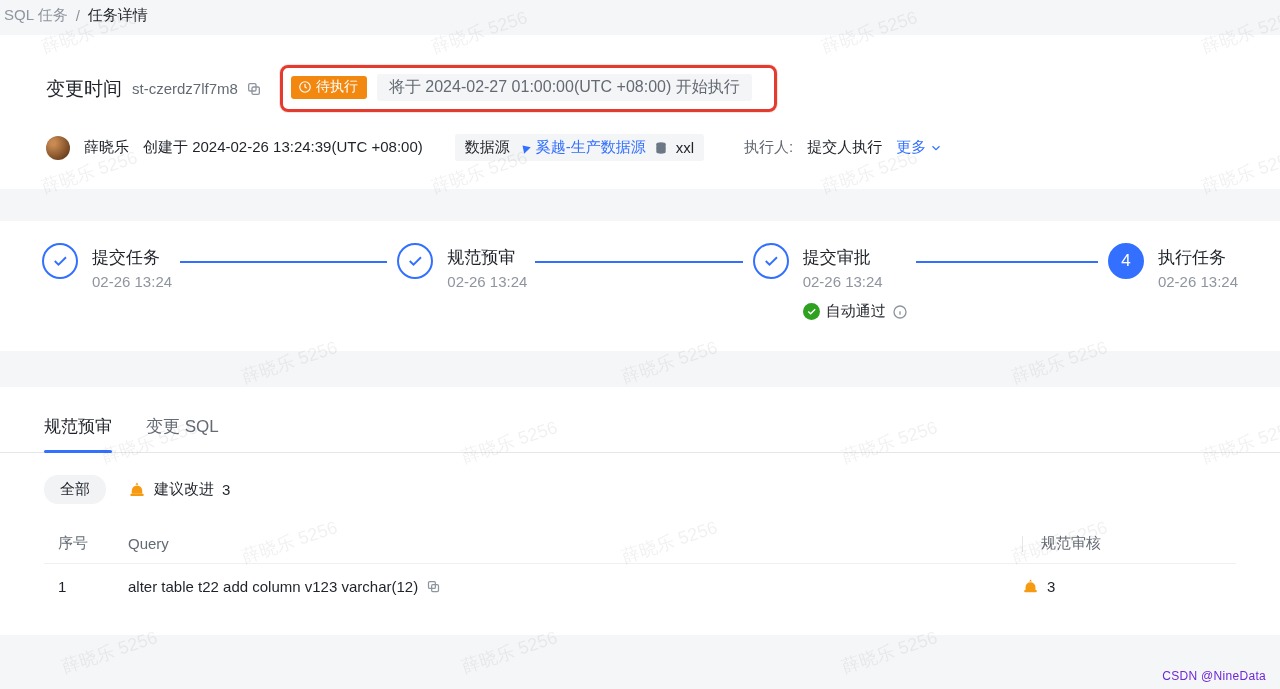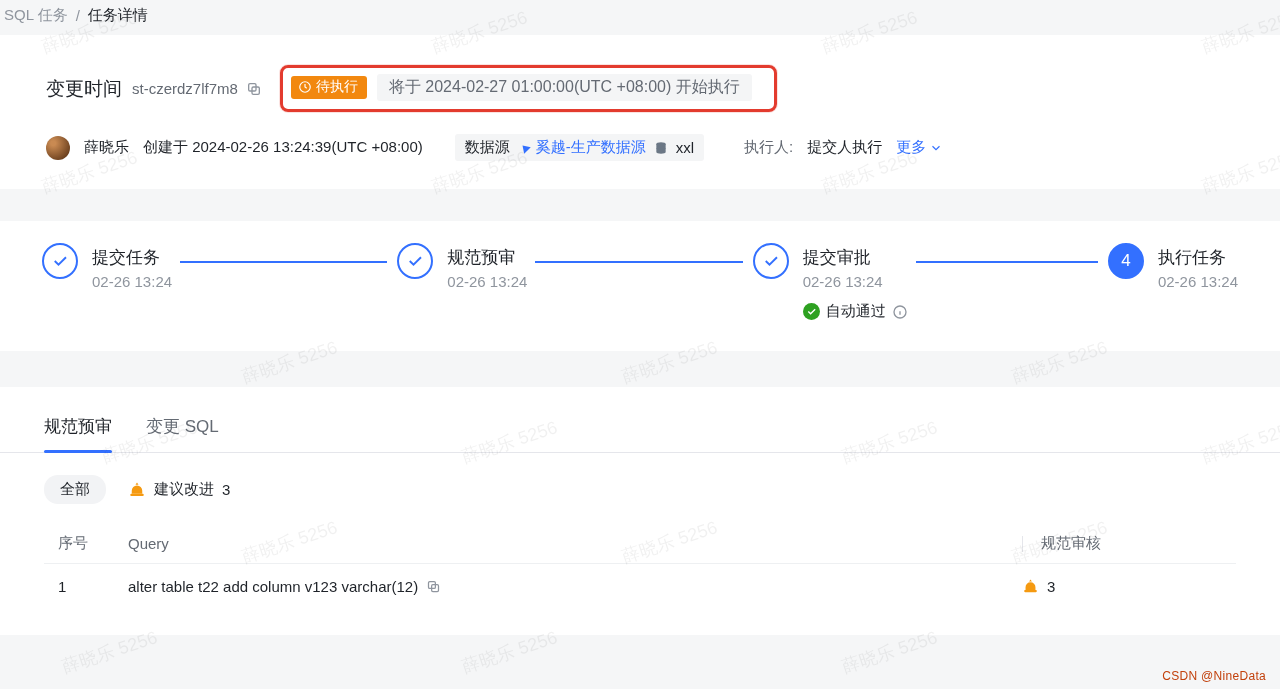--- a/index.html
+++ b/index.html
@@ -138,21 +138,21 @@
   .alarm-icon { display:inline-flex; }
   .table { padding: 10px 44px 0 44px; }
   .thead, .trow { display:flex; align-items:center; }
   .thead { color:#646a73; font-size:15px; border-bottom:1px solid #eef0f2; padding:10px 14px;}
   .trow { font-size:15px; padding:14px 14px 10px 14px; }
   .col-idx { flex: 0 0 70px; }
   .col-q { flex: 1 1 auto; display:flex; align-items:center; gap:8px;}
   .col-audit { flex: 0 0 200px; display:flex; align-items:center; gap:8px;}
   .vdiv { width:1px; height:16px; background:#e5e6eb; margin-right:10px;}
   .csdn {
-    position:absolute; right:14px; bottom:6px; color:#c2410c; font-size:12px; letter-spacing:.3px;
+    position:absolute; right:14px; bottom:6px; color:#6d28d9; font-size:12px; letter-spacing:.3px;
     z-index:9;
   }
   svg { display:block; }
 </style>
 </head>
 <body>
 
 <div class="watermark">
   <span class="wm-text" style="left:40px; top:20px">薛晓乐 5256</span>
   <span class="wm-text" style="left:430px; top:20px">薛晓乐 5256</span>

